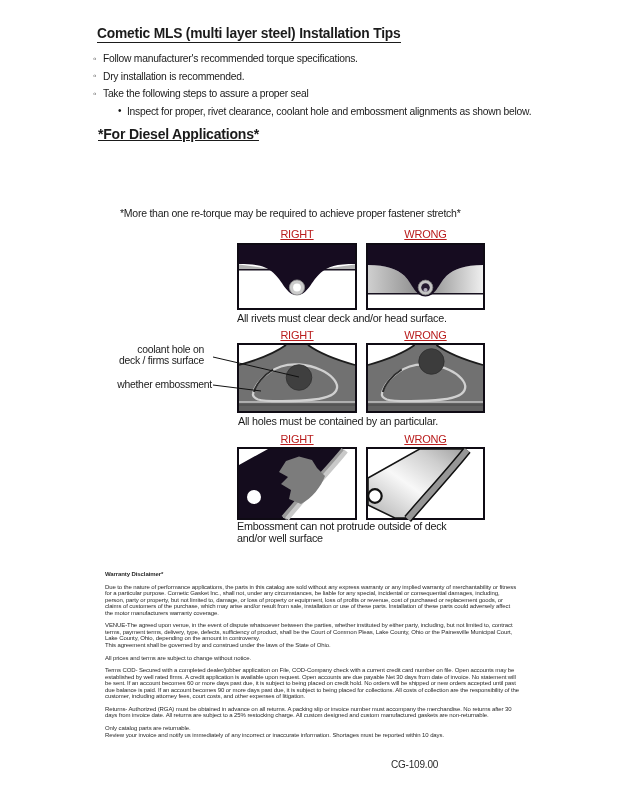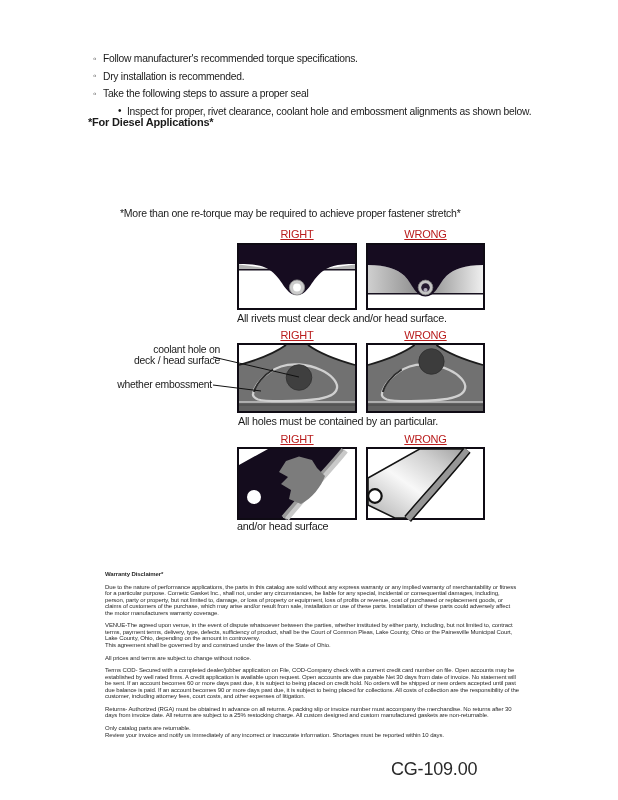--- a/index.html
+++ b/index.html
@@ -19,50 +19,51 @@
   
   .tips{left:88px;top:47px;margin:0;padding:0;list-style:none;
         font-size:10.3px;line-height:11.6px;letter-spacing:-0.25px;width:470px;}
   .tips li{position:relative;margin:6px;}
   .tips li.l1{padding-left:9px;}
   .tips li.l1::before{content:"◦";position:absolute;left:-1px;top:-0.5px;font-size:10px;color:#333;}
   .tips li.l2{padding-left:33px;}
   .tips li.l2::before{content:"•";position:absolute;left:24px;top:-0.5px;font-size:10px;color:#111;}
 
   
-  .diesel-h{left:88px;top:116px;font-size:11px;font-weight:bold;letter-spacing:-0.2px;margin:0;}
+  .diesel-h{left:88px;top:116px;font-size:14px;font-weight:bold;letter-spacing:-0.2px;margin:10px;text-decoration:underline;}
   .para{left:88px;width:452px;font-size:10.5px;line-height:12px;letter-spacing:-0.25px;margin:0;}
   .p1{top:133px;}
   .p2{top:165px;}
   .p3{top:207px;margin-left:32px;}
 
   
   .dg-h{font-size:11px;letter-spacing:-0.2px;color:#b91c1c;text-align:center;width:120px;text-decoration:underline;}
   .dg-cap{font-size:10.8px;letter-spacing:-0.25px;color:#1b1b1b;line-height:12px;}
   .dg-box{border:2px solid #0f0b14;background:#fff;box-sizing:border-box;}
   .dg-box svg{display:block;}
 
   
   .ptr-label{font-size:10.4px;line-height:11.3px;letter-spacing:-0.25px;text-align:right;width:112px;color:#1b1b1b;}
 
   
   .disc{left:105px;top:571px;width:414px;font-size:6px;line-height:6.4px;letter-spacing:-0.1px;color:#2a2a2a;}
   .disc h3{font-size:6px;margin:0 0 6.5px 0;font-weight:bold;}
   .disc p{margin:0 0 6.5px 0;}
   .disc p.tight{margin-bottom:0;}
 
-  .pagenum{left:391px;top:759px;font-size:18px;letter-spacing:-0.2px;color:#2a2a2a;}
+  .pagenum{left:391px;top:759px;font-size:10px;letter-spacing:-0.2px;color:#2a2a2a;}
 
   svg{overflow:visible;}
 </style>
 </head>
 <body>
 
 <div class="page">
 
+  <h1 class="abs title">Cometic MLS (multi layer steel) Installation Tips</h1>
 
   <ul class="abs tips">
     <li class="l1">Follow manufacturer's recommended torque specifications.</li>
     <li class="l1">Dry installation is recommended.</li>
     <li class="l1">Take the following steps to assure a proper seal</li>
     <li class="l2">Inspect for proper, rivet clearance, coolant hole and embossment alignments as shown below.</li>
   </ul>
 
   <h2 class="abs diesel-h">*For Diesel Applications*</h2>
   <p class="abs para p3">*More than one re-torque may be required to achieve proper fastener stretch*</p>
@@ -103,23 +104,23 @@
       <circle cx="58" cy="42.5" r="4.3" fill="#241a30"></circle>
       <circle cx="58" cy="45" r="2.1" fill="#b3adbd"></circle>
     </svg>
   </div>
 
   <div class="abs dg-cap" style="left:237px;top:312px;text-align:center;">All rivets must clear deck and/or head surface.</div>
 
   <div class="abs dg-h" style="left:237px;top:329px;">RIGHT</div>
   <div class="abs dg-h" style="left:366px;top:329px;width:119px;">WRONG</div>
 
-  <div class="abs ptr-label" style="left:108px;top:344px;">
+  <div class="abs ptr-label" style="left:92px;top:344px;">
     <div>coolant hole on</div>
-    <div>deck / head surface</div>
+    <div>deck / firms surface</div>
   </div>
   <div class="abs ptr-label" style="left:100px;top:379px;">whether embossment</div>
 
   <div class="abs dg-box" style="left:237px;top:343px;width:120px;height:70px;">
     <svg width="100%" height="100%" viewBox="0 0 116 66" preserveAspectRatio="none">
       <rect x="0" y="0" width="116" height="66" fill="#717171"></rect>
       <rect x="0" y="57" width="116" height="9" fill="#616161"></rect>
       <line x1="0" y1="57" x2="116" y2="57" stroke="#c6c6c6" stroke-width="1.4"></line>
       <line x1="0" y1="60" x2="116" y2="60" stroke="#4a4a4a" stroke-width="1"></line>
       <path d="M0,0 H47 C38,6.5 20,14.5 0,20 Z" fill="#ffffff"></path>
@@ -181,21 +182,22 @@
       </defs>
       <rect x="0" y="0" width="116" height="69" fill="#ffffff"></rect>
       <path d="M52,0 H98 C82,20 58,46 38,69 H27 L0,56 V29 Z" fill="url(#gw)" stroke="#141414" stroke-width="1.6"></path>
       <path d="M100,1 C84,21 60,47 40,70" stroke="#101010" stroke-width="9" fill="none"></path>
       <path d="M100,1 C84,21 60,47 40,70" stroke="#969696" stroke-width="6" fill="none"></path>
       <circle cx="7" cy="47" r="6.8" fill="#ffffff" stroke="#111" stroke-width="2.2"></circle>
     </svg>
   </div>
 
   <div class="abs dg-cap" style="left:237px;top:520px;width:260px;">
-    <div>and/or head surface</div>
+    <div>Embossment can not protrude outside of deck</div>
+    <div>and/or well surface</div>
   </div>
 
   <div class="abs disc">
     <h3>Warranty Disclaimer*</h3>
     <p>Due to the nature of performance applications, the parts in this catalog are sold without any express warranty or any implied warranty of merchantability or fitness for a particular purpose.  Cometic Gasket Inc., shall not, under any circumstances, be liable for any special, incidental or consequential damages, including, person, party or property, but not limited to, damage, or loss of property or equipment, loss of profits or revenue, cost of purchased or replacement goods, or claims of customers of the purchase, which may arise and/or result from sale, installation or use of these parts.  Installation of these parts could adversely affect the motor manufacturers warranty coverage.</p>
     <p class="tight">VENUE-The agreed upon venue, in the event of dispute whatsoever between the parties, whether instituted by either party, including, but not limited to, contract terms, payment terms, delivery, type, defects, sufficiency of product, shall be the Court of Common Pleas, Lake County, Ohio or the Painesville Municipal Court, Lake County, Ohio, depending on the amount in controversy.</p>
     <p>This agreement shall be governed by and construed under the laws of the State of Ohio.</p>
     <p>All prices and terms are subject to change without notice.</p>
     <p>Terms COD- Secured with a completed dealer/jobber application on File, COD-Company check with a current credit card number on file.  Open accounts may be established by well rated firms.  A credit application is available upon request.  Open accounts are due payable Net 30 days from date of invoice.  No statement will be sent.  If an account becomes 60 or more days past due, it is subject to being placed on credit hold.  No orders will be shipped or new orders accepted until past due balance is paid.  If an account becomes 90 or more days past due, it is subject to being placed for collections.  All costs of collection are the responsibility of the customer, including attorney fees, court costs, and other expenses of litigation.</p>
     <p>Returns- Authorized (RGA) must be obtained in advance on all returns.  A packing slip or invoice number must accompany the merchandise.  No returns after 30 days from invoice date.  All returns are subject to a 25% restocking charge.  All custom designed and custom manufactured gaskets are non-returnable.</p>

